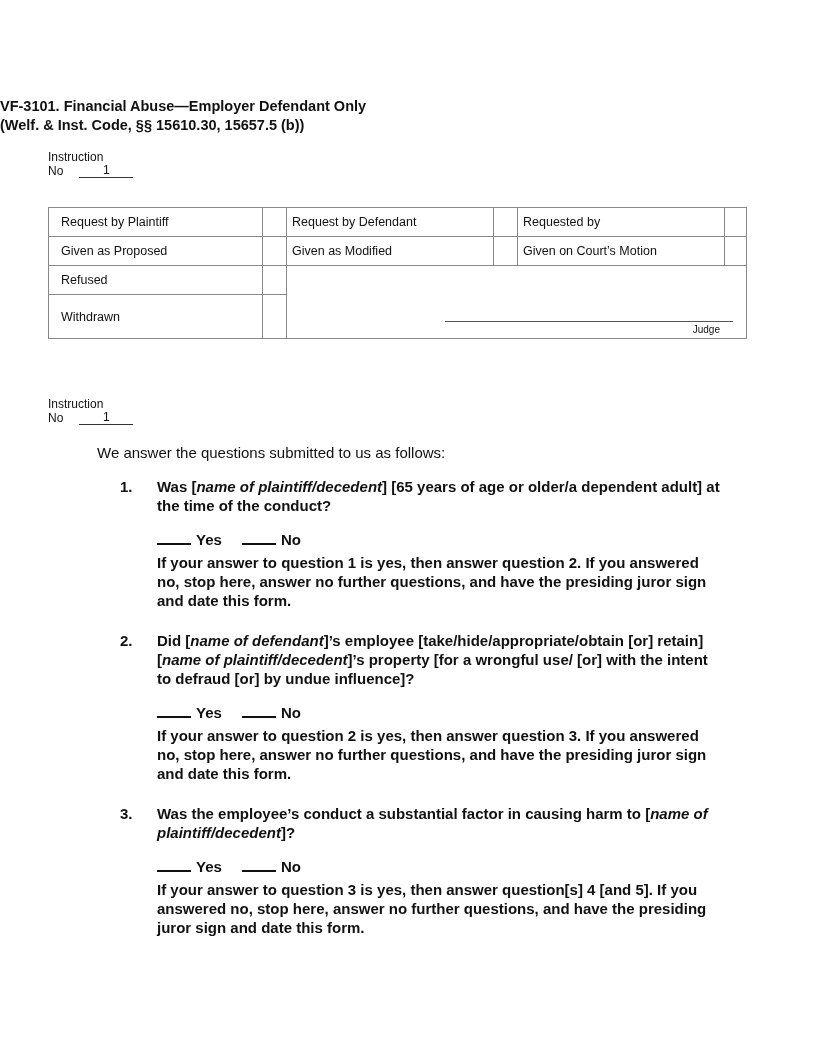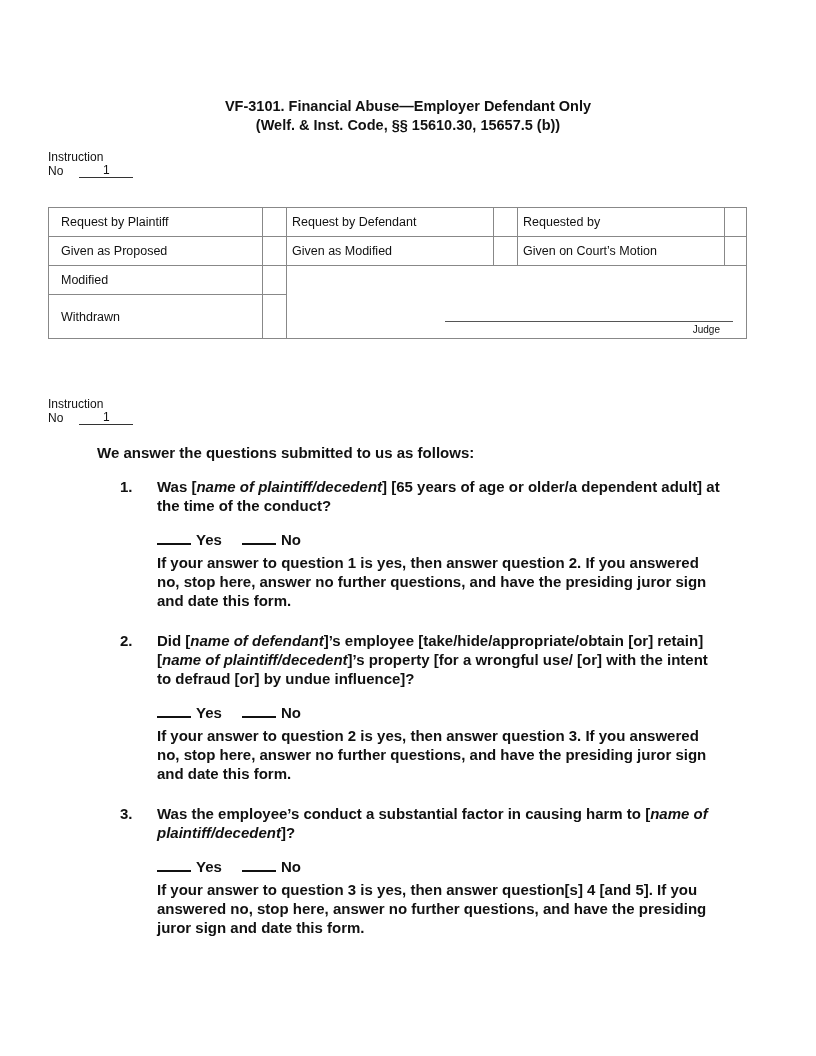--- a/index.html
+++ b/index.html
@@ -1,36 +1,36 @@
 <!DOCTYPE html>
 <html><head>
 <meta charset="utf-8">
 <style>
   html, body { margin: 0; padding: 0; background: #ffffff; }
   body { width: 816px; height: 1056px; position: relative; overflow: hidden;
          font-family: "Liberation Sans", sans-serif; color: #111; }
-  .title { position: absolute; left: 0; top: 97px; width: 816px; text-align: center;
+  .title { position: absolute; left: 0; top: 97px; width: 816px; 
            font-weight: bold; font-size: 14.5px; line-height: 19px; }
   .instr { position: absolute; left: 48px; font-size: 12px; line-height: 14px; }
   .instr .no-row { display: flex; align-items: flex-end; }
   .instr .no-val { display: inline-block; width: 54px; border-bottom: 1px solid #333;
                    margin-left: 16px; text-align: center; line-height: 13px; }
   table.disp { position: absolute; left: 48px; top: 207px; border-collapse: collapse;
                font-size: 12.5px; }
   table.disp td { border: 1px solid #888; padding: 0 5px; height: 28px; vertical-align: middle; }
   table.disp td.lbl1 { width: 196px; padding-left: 12px; }
   table.disp td.box { width: 23px; padding: 0; }
   table.disp td.lbl2 { width: 196px; }
   table.disp td.lbl3 { width: 196px; }
   table.disp td.box3 { width: 21px; padding: 0; }
   table.disp tr.tall td { height: 43px; }
   .judge-cell { position: relative; }
   .judge-line { position: absolute; right: 13px; bottom: 16px; width: 288px; border-top: 1px solid #555; }
   .judge-lbl { position: absolute; right: 26px; bottom: 3px; font-size: 10px; }
-  .intro { position: absolute; left: 97px; top: 444px; font-weight: bold; font-size: 15px; }
+  .intro { position: absolute; left: 97px; top: 444px; font-weight: normal; font-size: 15px; }
   .q { position: absolute; left: 120px; width: 600px; font-weight: bold; font-size: 15px; line-height: 19px; }
   .q .num { position: absolute; left: 0; top: 0; }
   .q .body { margin-left: 37px; }
   .q .yn { margin-left: 37px; margin-top: 14px; }
   .q .yn span.blank { display: inline-block; width: 34px; border-bottom: 2px solid #111; height: 14px; vertical-align: baseline; margin-right: 5px; }
   .q .yn .gap { display: inline-block; width: 20px; }
   .q .instr-text { margin-left: 37px; margin-top: 4px; }
   i { }
 </style>
 </head>
@@ -61,21 +61,21 @@
   </tr>
   <tr>
     <td class="lbl1">Given as Proposed</td>
     <td class="box"></td>
     <td class="lbl2">Given as Modified</td>
     <td class="box"></td>
     <td class="lbl3">Given on Court’s Motion</td>
     <td class="box3"></td>
   </tr>
   <tr>
-    <td class="lbl1">Modified</td>
+    <td class="lbl1">Refused</td>
     <td class="box"></td>
     <td colspan="4" rowspan="2" class="judge-cell">
       <div class="judge-line"></div>
       <div class="judge-lbl">Judge</div>
     </td>
   </tr>
   <tr class="tall">
     <td class="lbl1">Withdrawn</td>
     <td class="box"></td>
   </tr>

